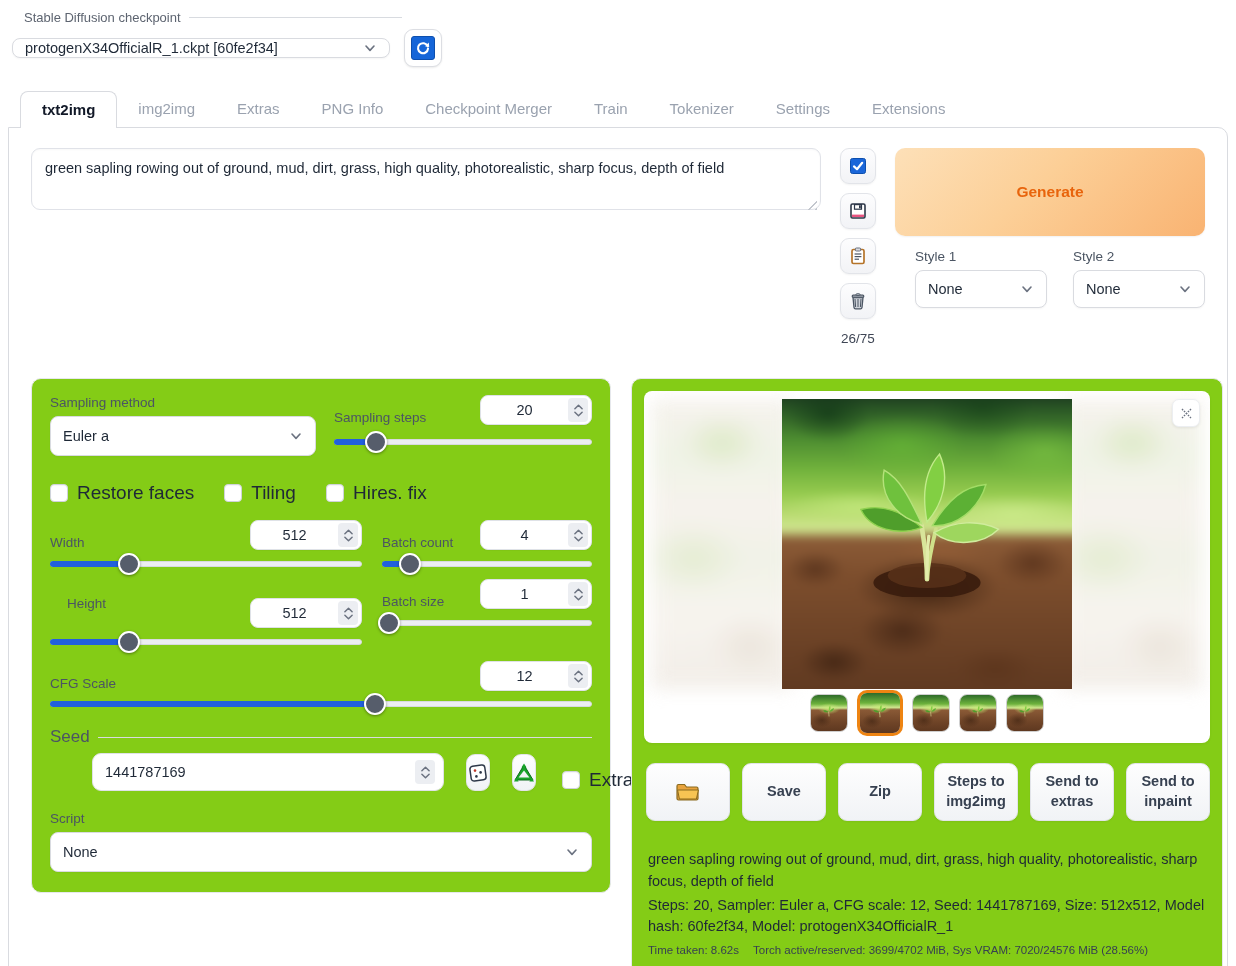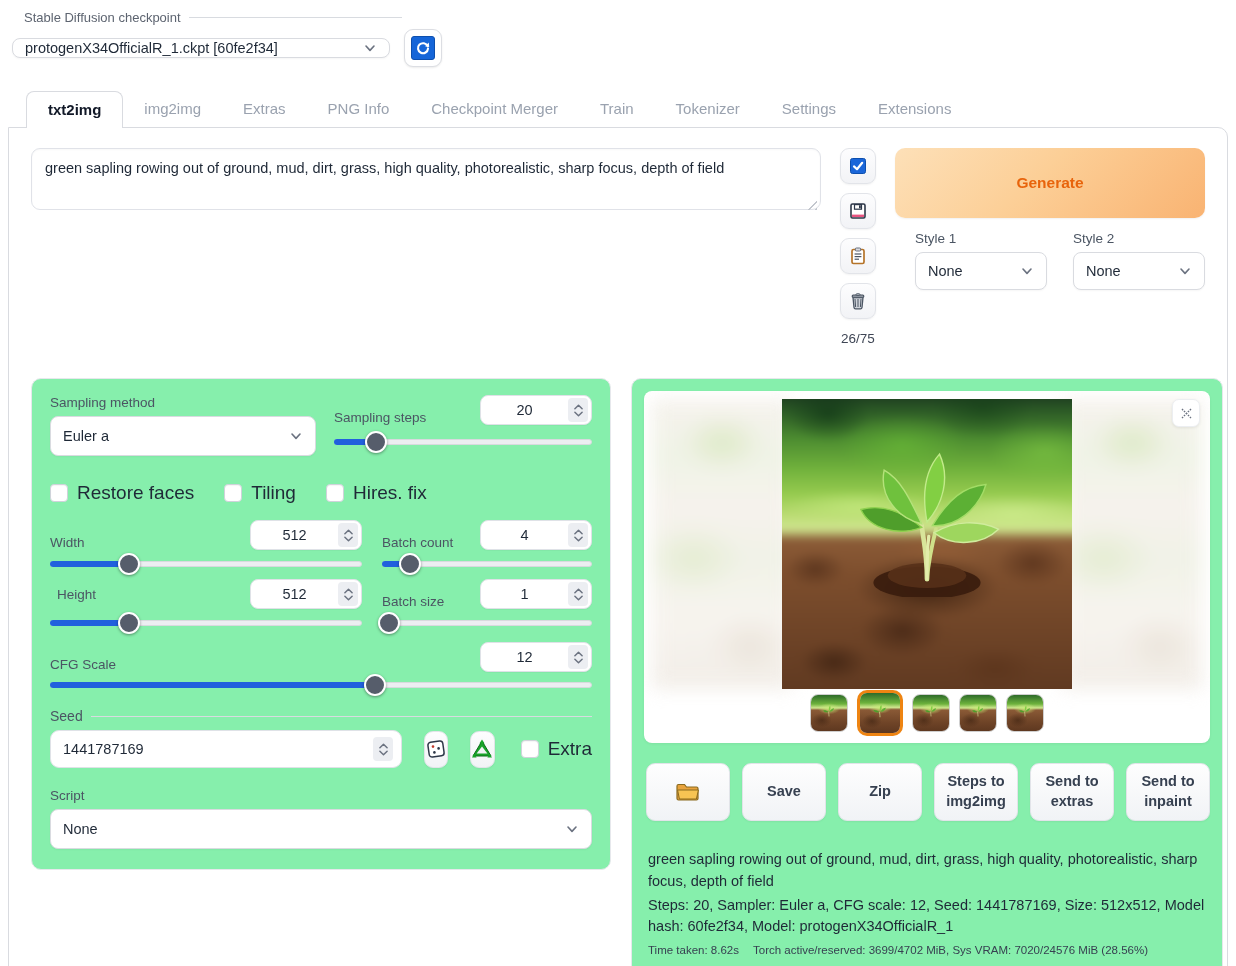--- a/index.html
+++ b/index.html
@@ -14,47 +14,47 @@
   .float-label .line { flex:1; height:1px; background:#d8dbe0; }
   .header-row { display:flex; align-items:center; gap:14px; margin-top:4px; margin-left:2px; }
   .dropdown { display:flex; align-items:center; background:#fff; border:1px solid #d9dbe0; border-radius:8px; box-shadow:0 1px 2px rgba(0,0,0,.04); padding:0 12px; cursor:pointer; }
   .dropdown .val { flex:1; font-size:14.5px; color:#1f2937; }
   .chev { width:14px; height:14px; flex:0 0 auto; }
   .ckpt-dd { width:378px; height:20px; }
   .refresh-btn { width:38px; height:38px; background:#fff; border:1px solid #dcdee3; border-radius:9px; box-shadow:0 1px 2px rgba(0,0,0,.08); display:flex; align-items:center; justify-content:center; cursor:pointer; }
   .refresh-inner { width:24px; height:24px; background:#1565d8; border:1px solid #0d4fae; border-radius:3px; display:flex; align-items:center; justify-content:center; }
 
   
-  .tabbar { display:flex; margin-top:24px; padding-left:26px; position:relative; z-index:2; }
+  .tabbar { display:flex; margin-top:24px; padding-left:20px; position:relative; z-index:2; }
   .tab { font-size:15px; color:#9aa2af; padding:9px 21px 10px; cursor:pointer; white-space:nowrap; }
   .tab.active { background:#fff; color:#111827; font-weight:700; border:1px solid #d9dbe0; border-bottom:none; border-radius:8px 8px 0 0; margin-bottom:-1px; }
 
   
   .frame { margin:0 8px; border:1px solid #d9dbe0; border-radius:0 10px 10px 10px; padding:20px 22px 26px; position:relative; z-index:1; background:#fff; }
 
   
   .prompt-grid { display:grid; grid-template-columns:790px 44px 1fr; gap:0 15px; }
   .ta-wrap { position:relative; margin-bottom:22px; }
   textarea { width:100%; height:62px; resize:none; border:1px solid #e0e2e8; border-radius:9px; padding:11px 13px; font-family:"Liberation Sans",sans-serif; font-size:14.5px; color:#1f2937; box-shadow:0 1px 2px rgba(0,0,0,.03) inset; outline:none; }
   textarea::placeholder { color:#a9afba; }
   .grip { position:absolute; right:4px; bottom:4px; width:11px; height:11px; background:repeating-linear-gradient(135deg,#c3c7ce 0 1.5px,transparent 1.5px 4.5px); clip-path:polygon(100% 0,100% 100%,0 100%); }
   .tool-col { display:flex; flex-direction:column; align-items:center; gap:9px; }
   .tool-btn { width:36px; height:36px; border:1px solid #e2e4e9; border-radius:9px; background:linear-gradient(#fdfdfe,#f2f3f6); box-shadow:0 1px 2px rgba(0,0,0,.05); display:flex; align-items:center; justify-content:center; cursor:pointer; }
   .token-counter { font-size:13.5px; color:#3f4document655; color:#3f4655; margin-top:3px; }
 
   .gen-col { display:flex; flex-direction:column; }
-  .generate-btn { height:70px; border:none; border-radius:10px; background:linear-gradient(135deg,#fde0b8 0%,#fccf97 45%,#f9b372 100%); color:#e8640c; font-family:"Liberation Sans",sans-serif; font-size:15.5px; font-weight:700; cursor:pointer; box-shadow:0 1px 2px rgba(0,0,0,.06); }
+  .generate-btn { height:88px; border:none; border-radius:10px; background:linear-gradient(135deg,#fde0b8 0%,#fccf97 45%,#f9b372 100%); color:#e8640c; font-family:"Liberation Sans",sans-serif; font-size:15.5px; font-weight:700; cursor:pointer; box-shadow:0 1px 2px rgba(0,0,0,.06); }
   .styles-row { display:flex; gap:26px; margin-top:13px; padding-left:20px; }
   .style-box { flex:1; }
   .field-label { font-size:13.5px; color:#4b5563; margin-bottom:6px; }
   .style-dd { height:38px; }
 
   
   .cols { display:flex; gap:20px; margin-top:32px; align-items:flex-start; }
-  .panel { background:#86efac; border:1px solid #e6e8ec; border-radius:10px; }
+  .panel { background:#84cc16; border:1px solid #e6e8ec; border-radius:10px; }
   .left-panel { width:580px; padding:16px 18px 20px; }
   .right-panel { flex:1; padding:12px 12px 10px; }
 
   
   .row { display:flex; }
   .samp-row { gap:18px; }
   .samp-method { width:266px; }
   .samp-steps { flex:1; }
   .label-input-row { display:flex; align-items:flex-end; justify-content:space-between; margin-bottom:10px; }
   .num-input { display:flex; align-items:center; width:112px; height:30px; background:#fff; border:1px solid #dfe2e7; border-radius:8px; box-shadow:0 1px 1px rgba(0,0,0,.03); }
@@ -67,23 +67,23 @@
   .cb-row { display:flex; gap:30px; margin-top:26px; margin-bottom:14px; }
   .cb { display:flex; align-items:center; gap:9px; cursor:pointer; }
   .cbox { width:18px; height:18px; border:1.5px solid #cfd3da; border-radius:4px; background:#fff; box-shadow:0 1px 1px rgba(0,0,0,.04) inset; }
   .cb span.cb-label { font-size:19px; color:#1f2937; }
   .dims-grid { display:grid; grid-template-columns:312px 1fr; gap:10px 20px; }
   .dim-cell { padding-top:2px; }
   .dim-cell .label-input-row { margin-bottom:11px; }
   .cfg-block { margin-top:16px; }
   .seed-block { margin-top:20px; }
   .seed-label-row { display:flex; align-items:center; }
-  .seed-label-row .lbl { font-size:14px; color:#4b5563; padding-right:8px; }
+  .seed-label-row .lbl { font-size:17px; color:#4b5563; padding-right:8px; }
   .seed-label-row .line { flex:1; height:1px; background:#d8dbe0; }
-  .seed-row { display:flex; align-items:center; gap:22px; margin-top:6px; }
+  .seed-row { display:flex; align-items:flex-end; gap:22px; margin-top:6px;margin-left:42px; }
   .seed-input-wrap { position:relative; flex:0 0 352px; }
   .seed-input { width:100%; height:38px; background:#fff; border:1px solid #dfe2e7; border-radius:9px; font-family:"Liberation Sans",sans-serif; font-size:14.5px; color:#1f2937; padding:0 34px 0 12px; outline:none; }
   .seed-input-wrap .spinner { position:absolute; right:6px; top:7px; }
   .mini-btn { width:37px; height:37px; border:1px solid #e2e4e9; border-radius:9px; background:linear-gradient(#fdfdfe,#f1f3f6); box-shadow:0 1px 2px rgba(0,0,0,.05); display:flex; align-items:center; justify-content:center; cursor:pointer; }
   .extra-cb { margin-left:4px; }
   .script-block { margin-top:20px; }
 
   
   .gallery-card { position:relative; background:#fff; border-radius:8px; height:352px; overflow:hidden; box-shadow:0 1px 3px rgba(0,0,0,.06); }
   .blur-pane { position:absolute; top:8px; height:290px; width:140px; filter:blur(9px); opacity:.85;
@@ -337,21 +337,21 @@
                 </span>
               </div>
             </div>
             <div class="slider">
               <span class="fill" style="width:13%"></span>
                 <span class="knob" style="left:13%"></span>
             </div>
           </div>
           <div class="dim-cell">
             <div class="label-input-row">
-              <span class="field-label" style="margin:7px">Height</span>
+              <span class="field-label" style="margin:17px">Height</span>
               <div class="num-input">
                 <span class="num-val">512</span>
                 <span class="spinner">
                   <svg width="9" height="6" viewBox="0 0 10 6">
                       <polyline points="1,5 5,1 9,5" class="icon-stroke"></polyline>
                     </svg>
                   <svg width="9" height="6" viewBox="0 0 10 6">
                       <polyline points="1,1 5,5 9,1" class="icon-stroke"></polyline>
                     </svg>
                 </span>

